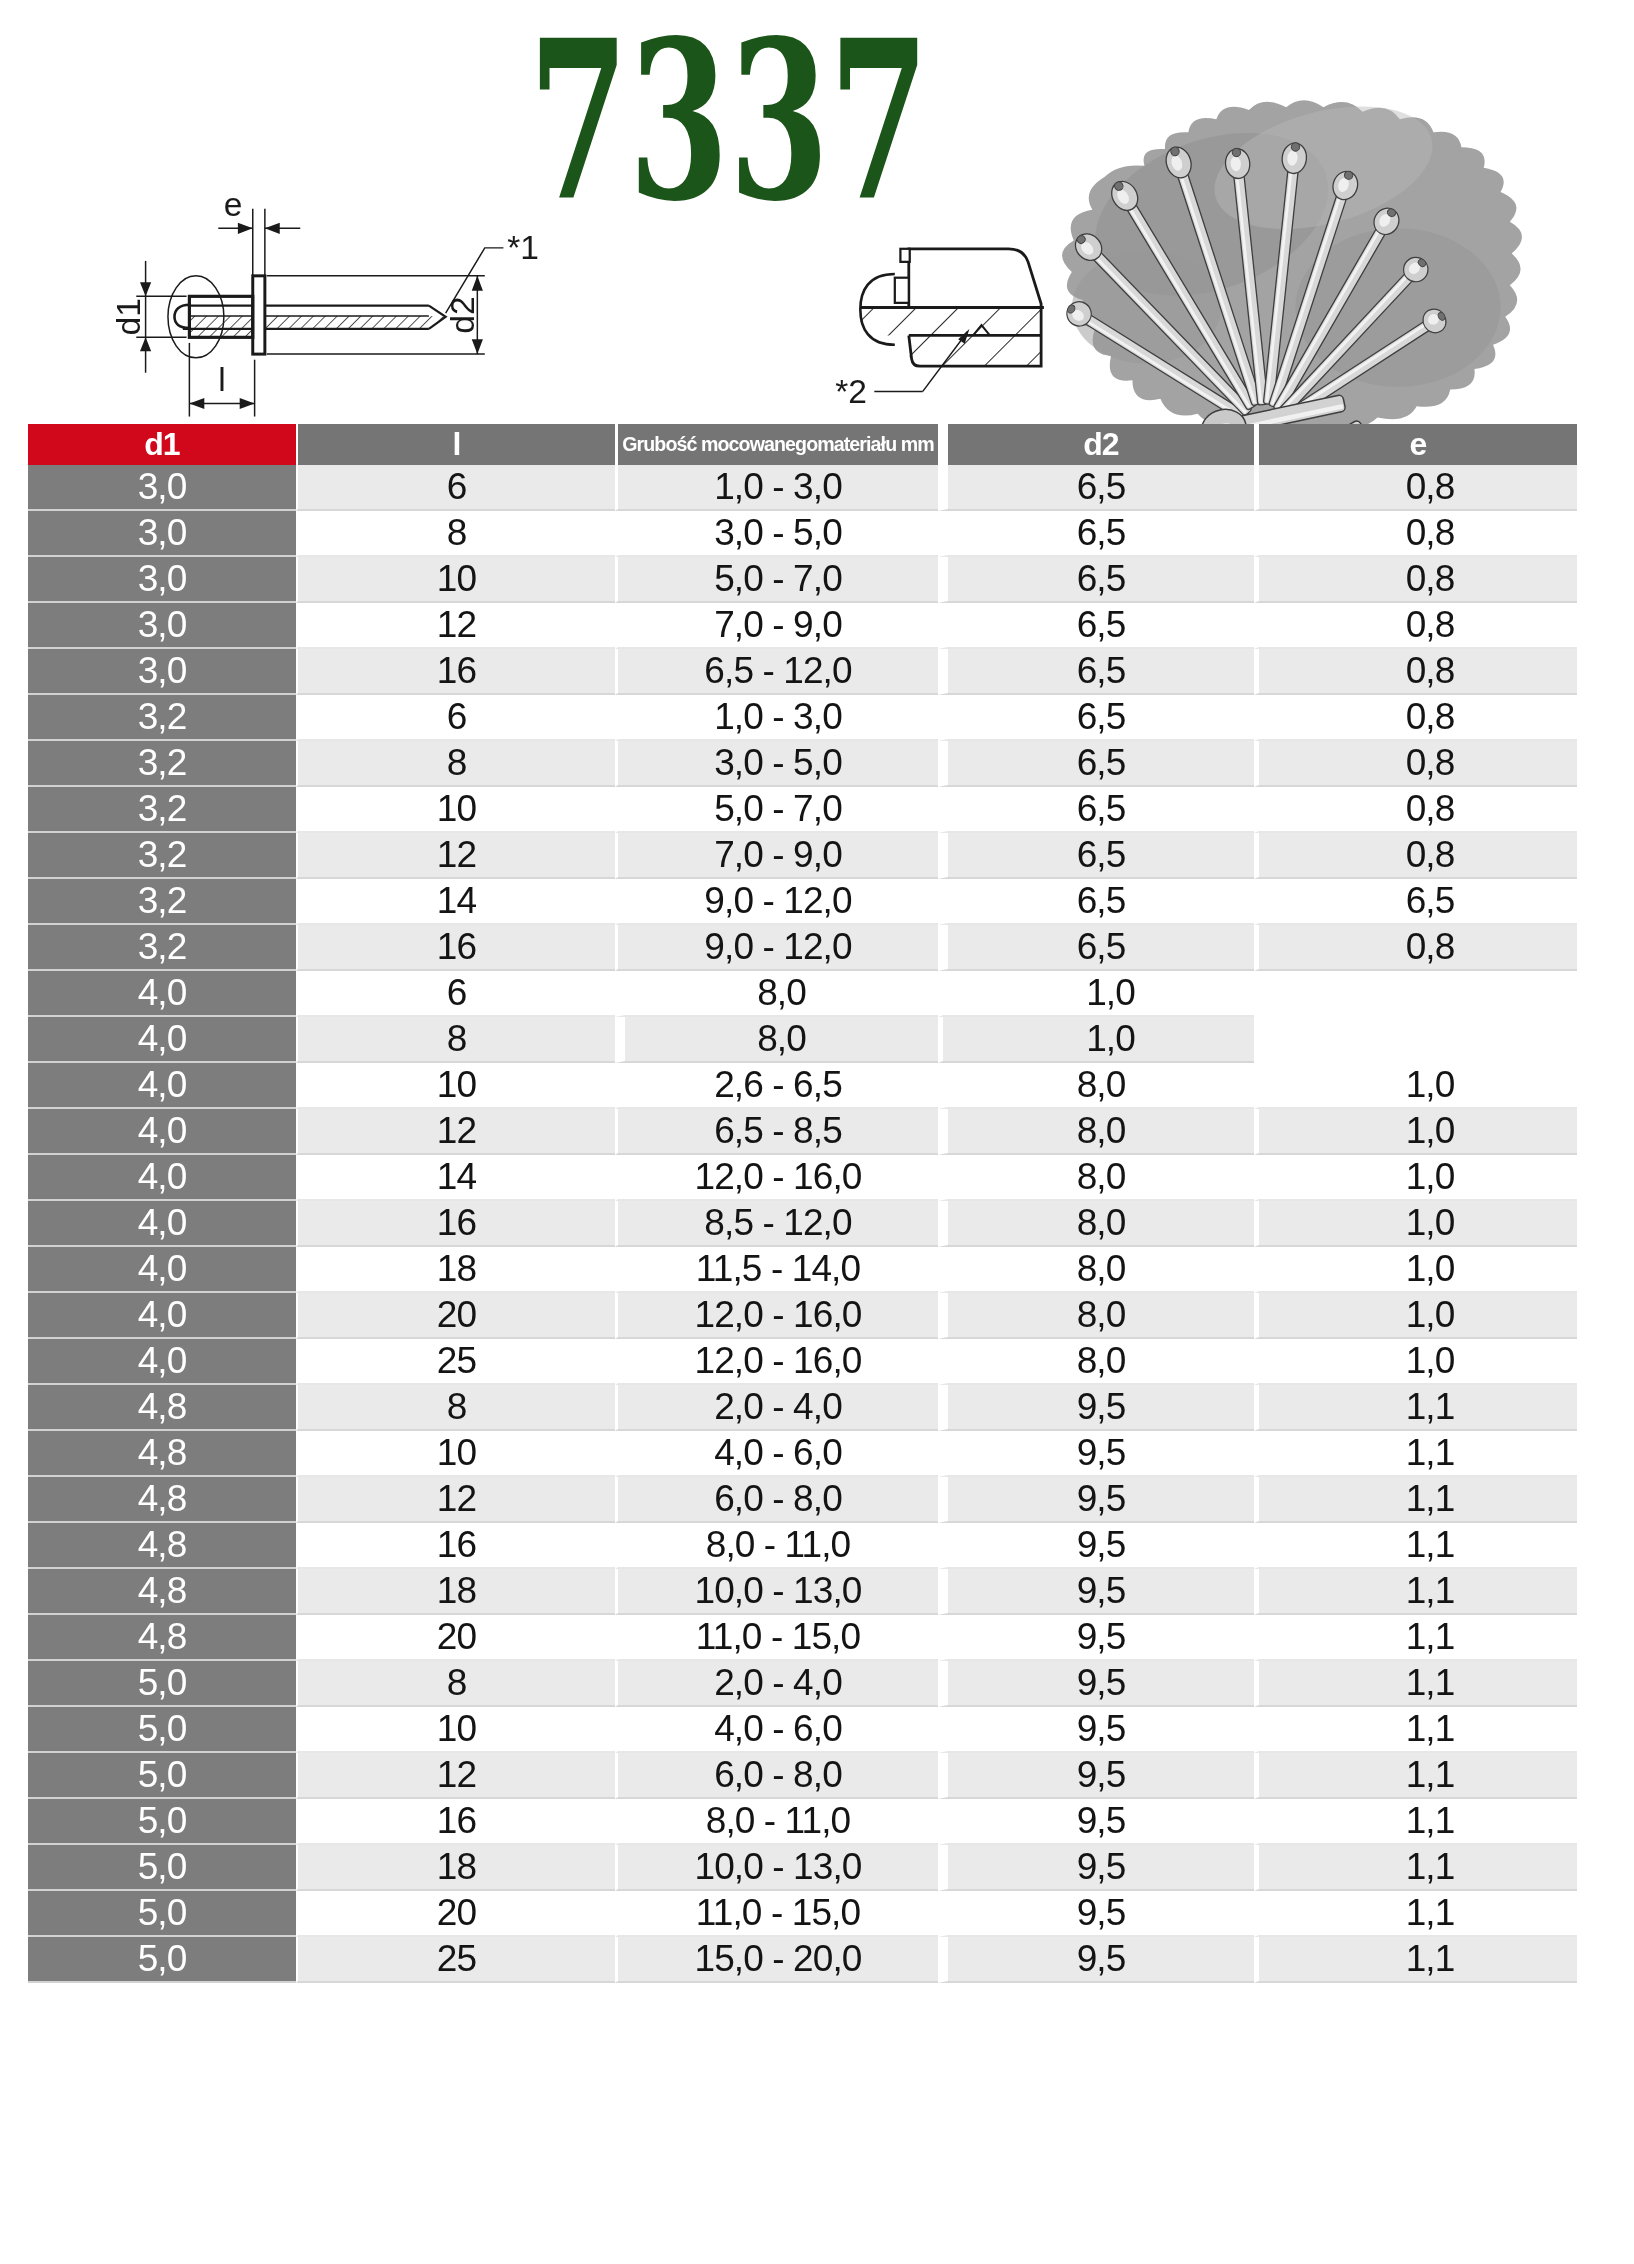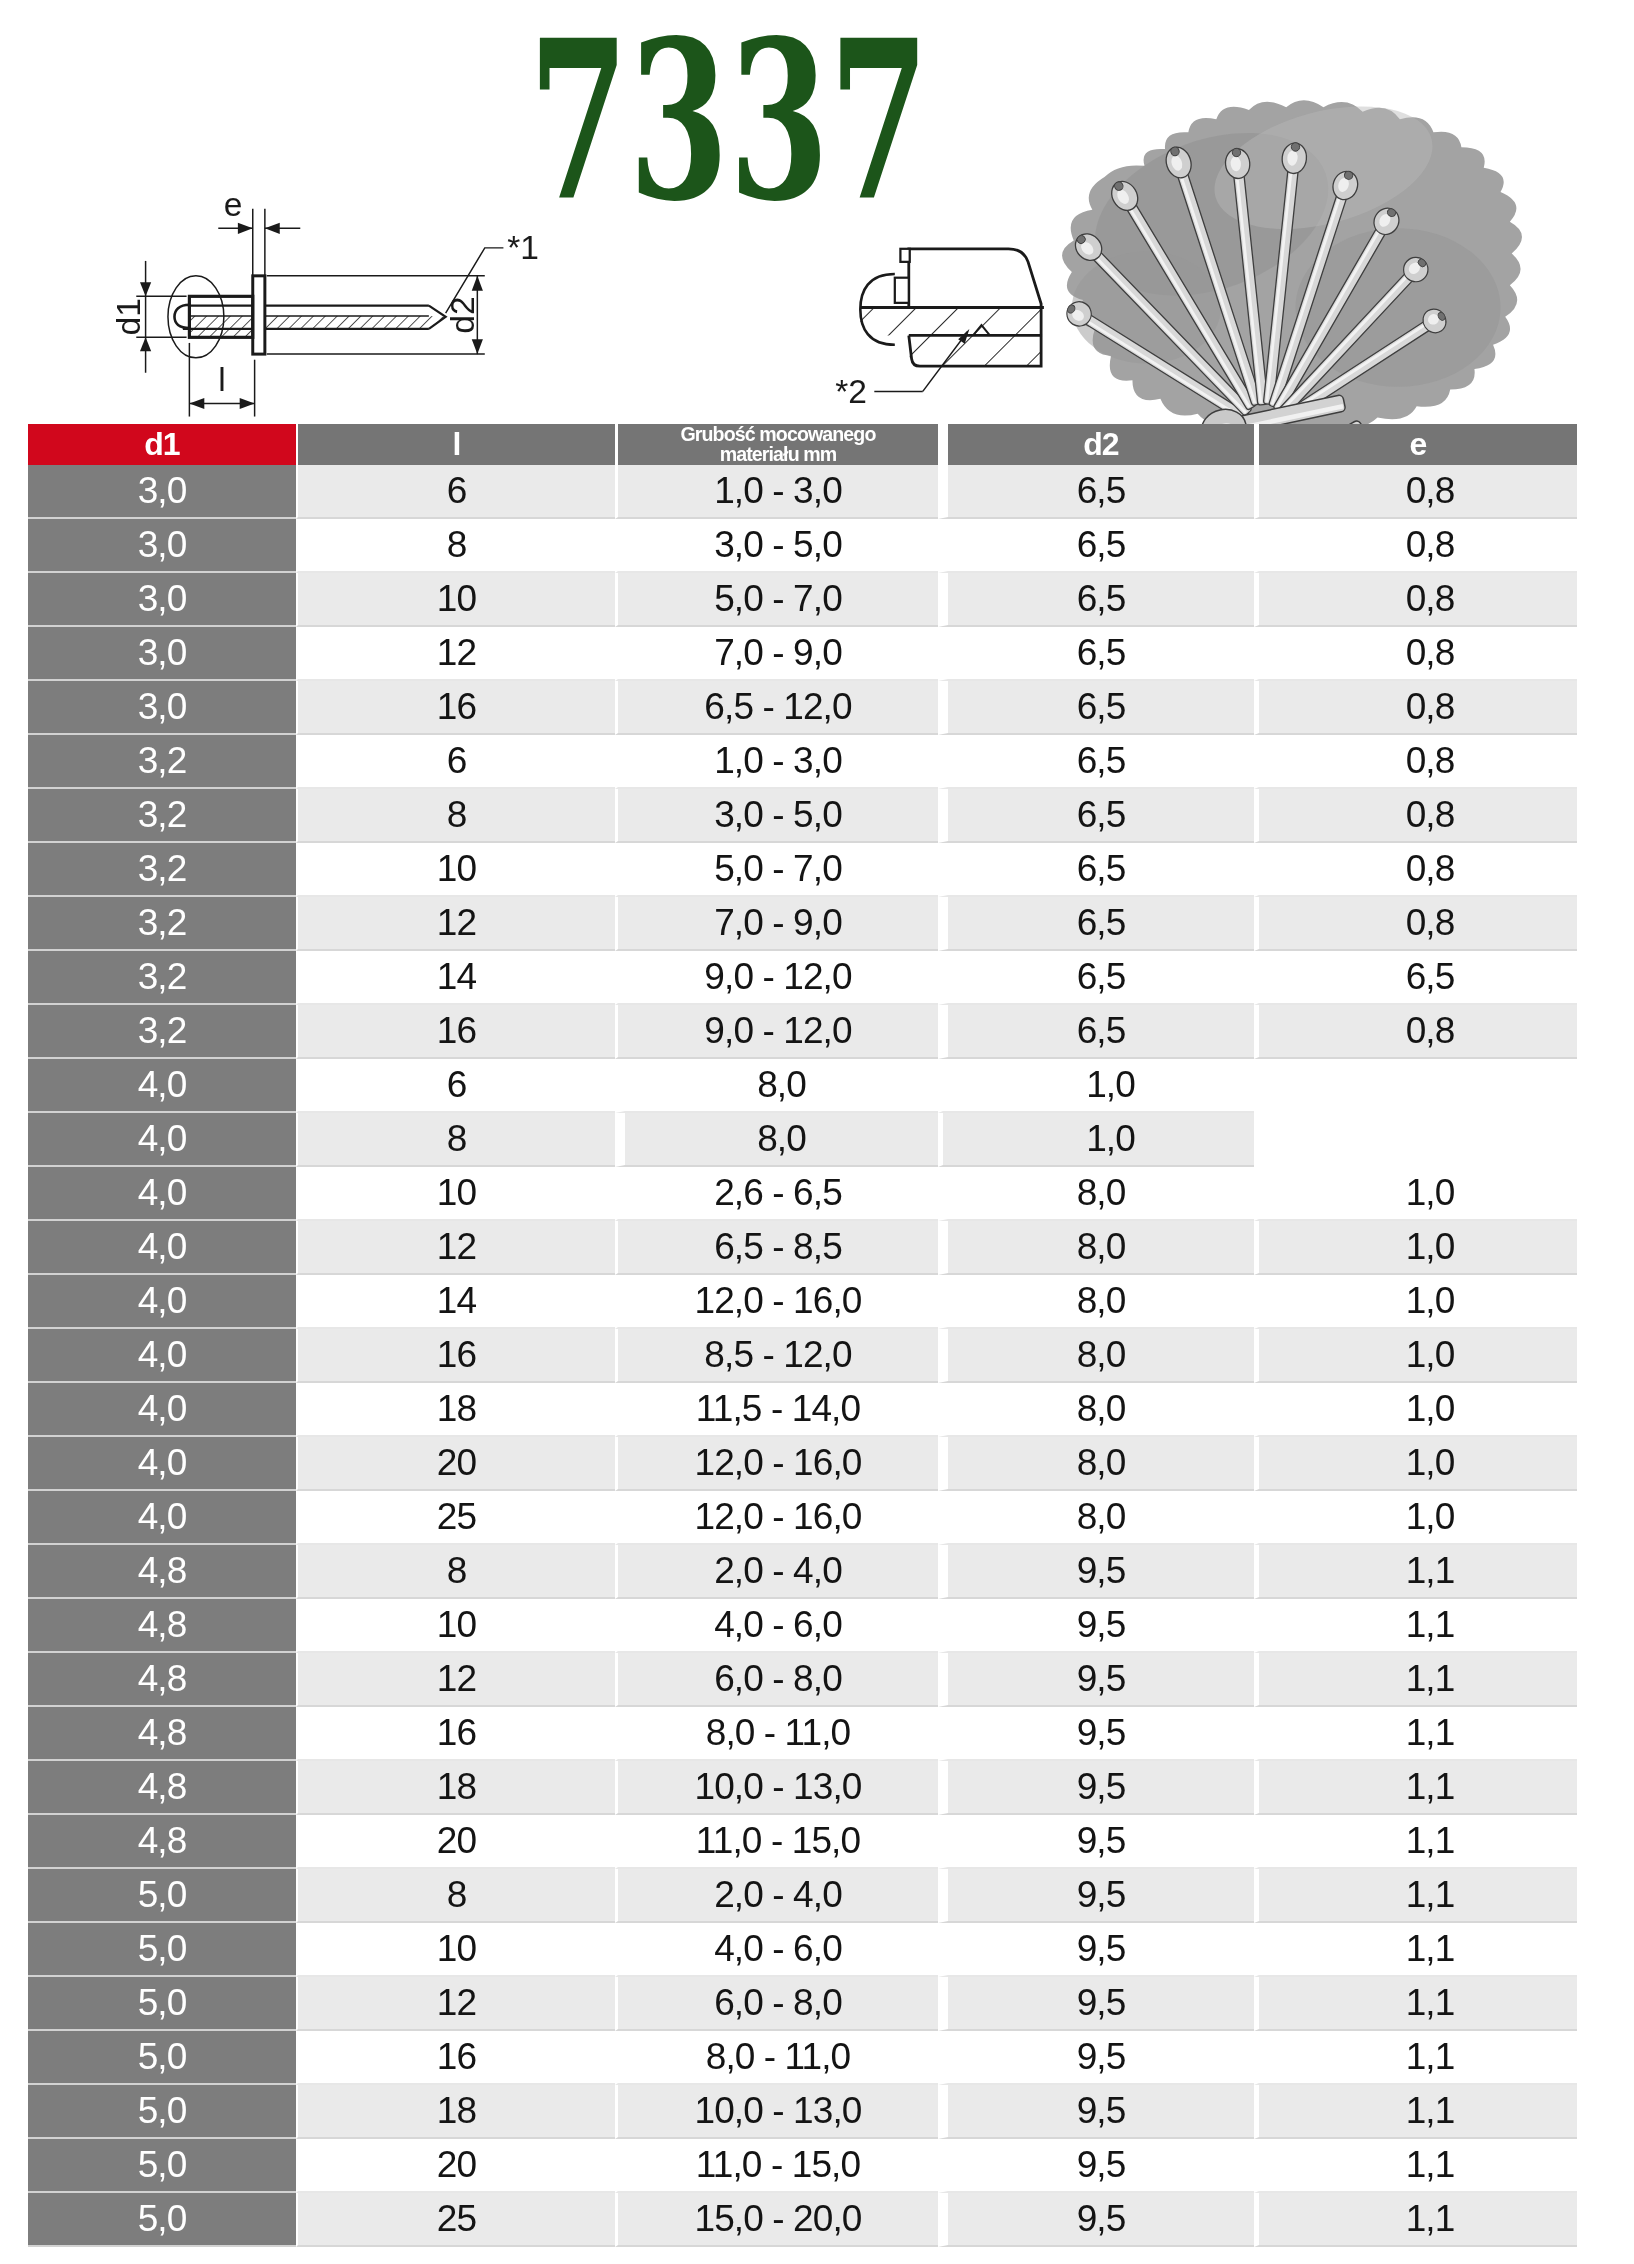--- a/index.html
+++ b/index.html
@@ -7,30 +7,30 @@
     width:1634px;height:2264px;position:relative;background:#ffffff;
     font-family:"Liberation Sans", sans-serif;overflow:hidden;
   }
   
   #topgfx{position:absolute;left:0;top:0;}
   .ttl{font-family:"DejaVu Serif", serif;font-weight:bold;}
   
   .table{position:absolute;left:28px;top:424px;width:1548px;}
   .trow{display:grid;grid-template-columns:268px 319px 323px 316px 323px;}
   .trow.header{height:41px;}
-  .trow.body-row{height:54px;}
+  .trow.body-row{height:46px;}
   .cell{
     display:flex;align-items:center;justify-content:center;
     box-sizing:border-box;letter-spacing:-0.9px;
   }
   
   .h1{background:#d1071c;color:#fff;font-weight:bold;font-size:32px;}
   .h2,.h4,.h5{background:#757575;color:#fff;font-weight:bold;font-size:32px;}
   .h3{background:#757575;color:#fff;font-weight:bold;font-size:19.6px;
-      flex-direction:column;line-height:19.6px;justify-content:center;}
+      line-height:19.6px;justify-content:center;}
   .h2{border-left:2.8px solid #fff;}
   .h3{border-left:3.7px solid #fff;}
   .h4{border-left:10.3px solid #fff;}
   .h5{border-left:5.6px solid #fff;}
   
   .cell.c1{background:#7d7d7d;color:#ffffff;font-size:37px;border-bottom:2.8px solid #d2d2d2;}
   .cell.c2,.cell.c3,.cell.c4,.cell.c5{
     color:#141414;font-size:37px;border-bottom:2.8px solid rgba(160,160,160,0.25);
   }
   .cell.c2{border-left:2.8px solid #fff;}

